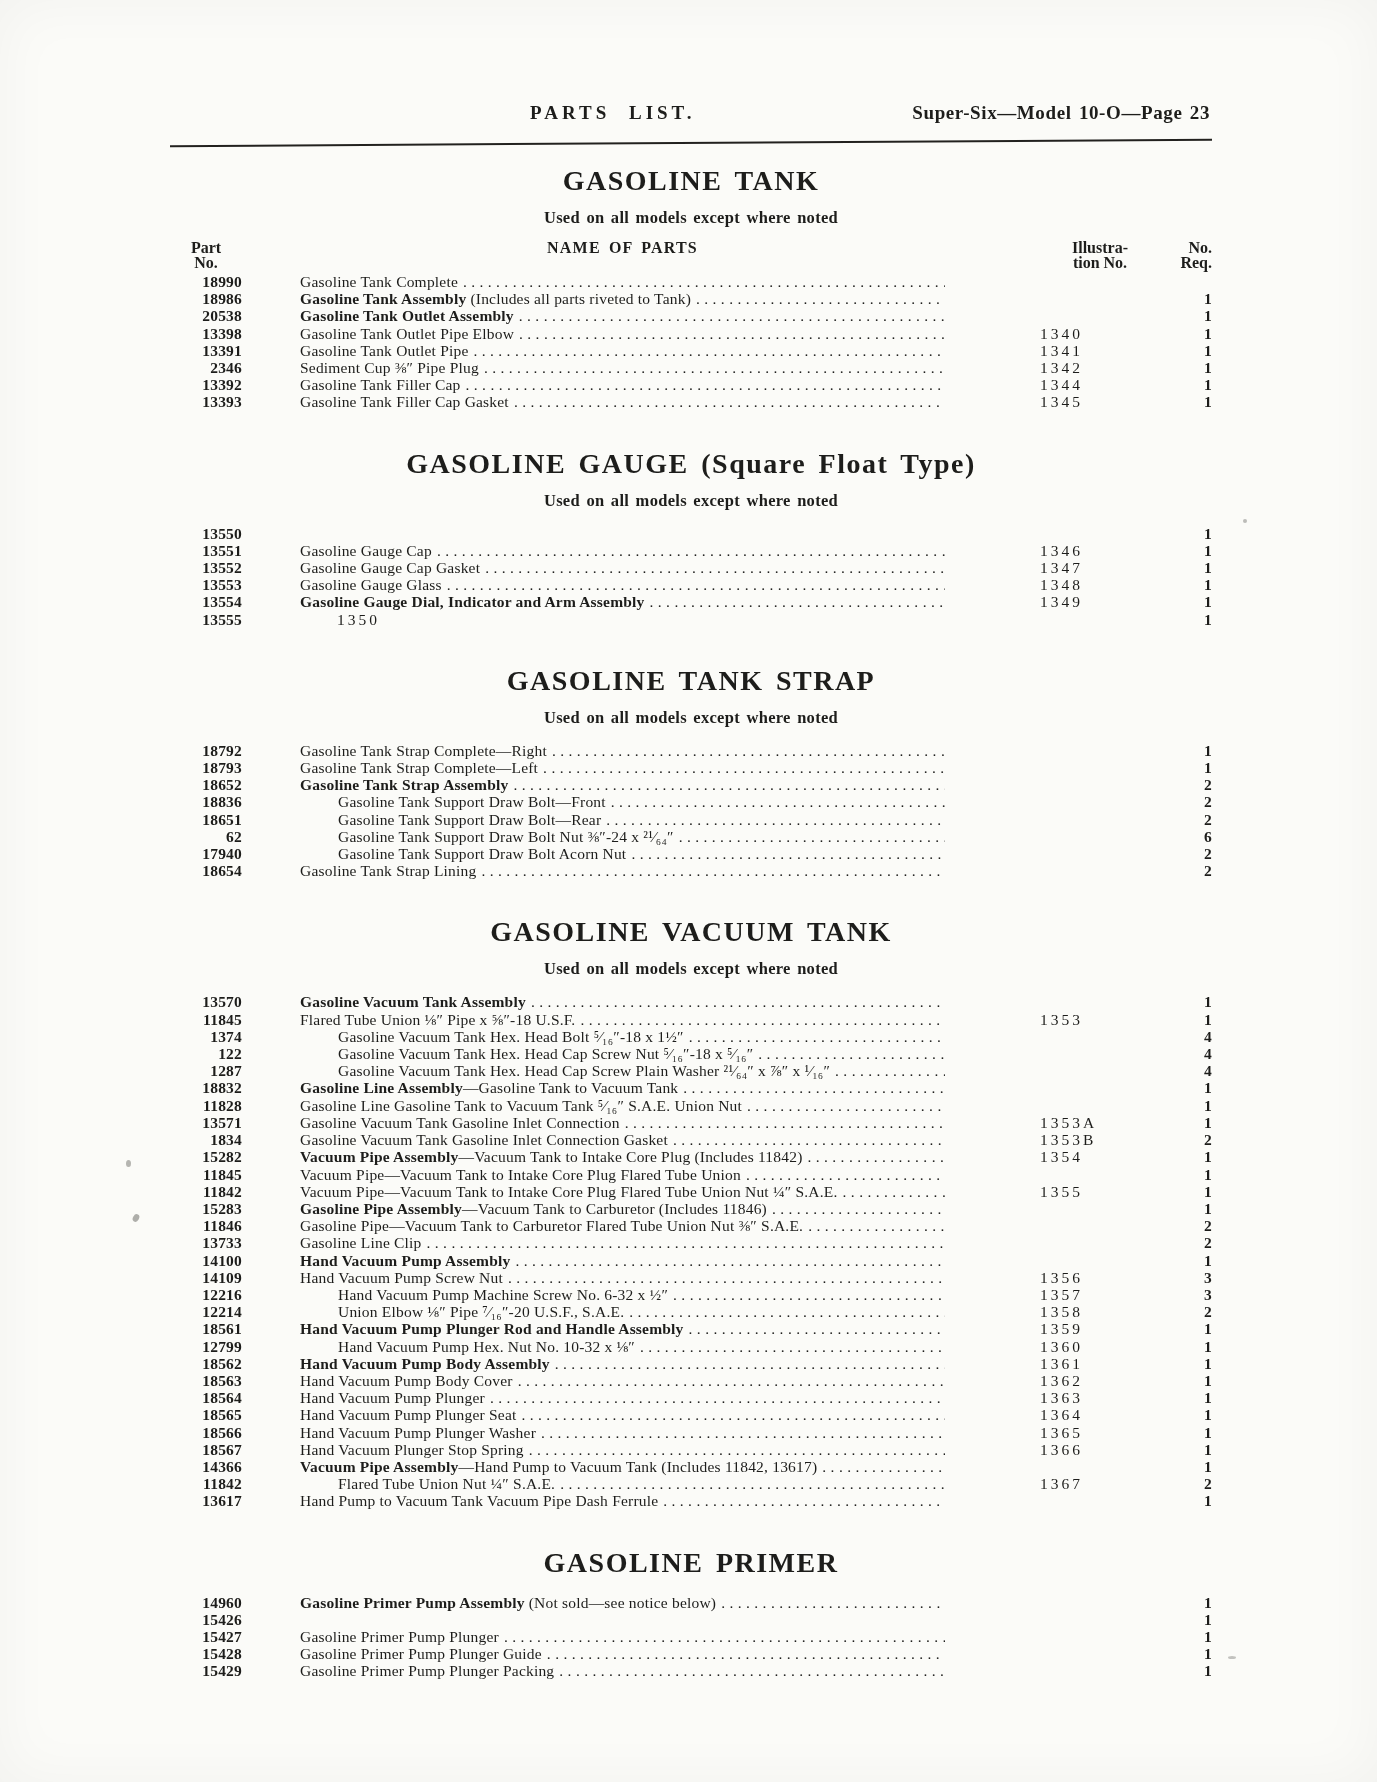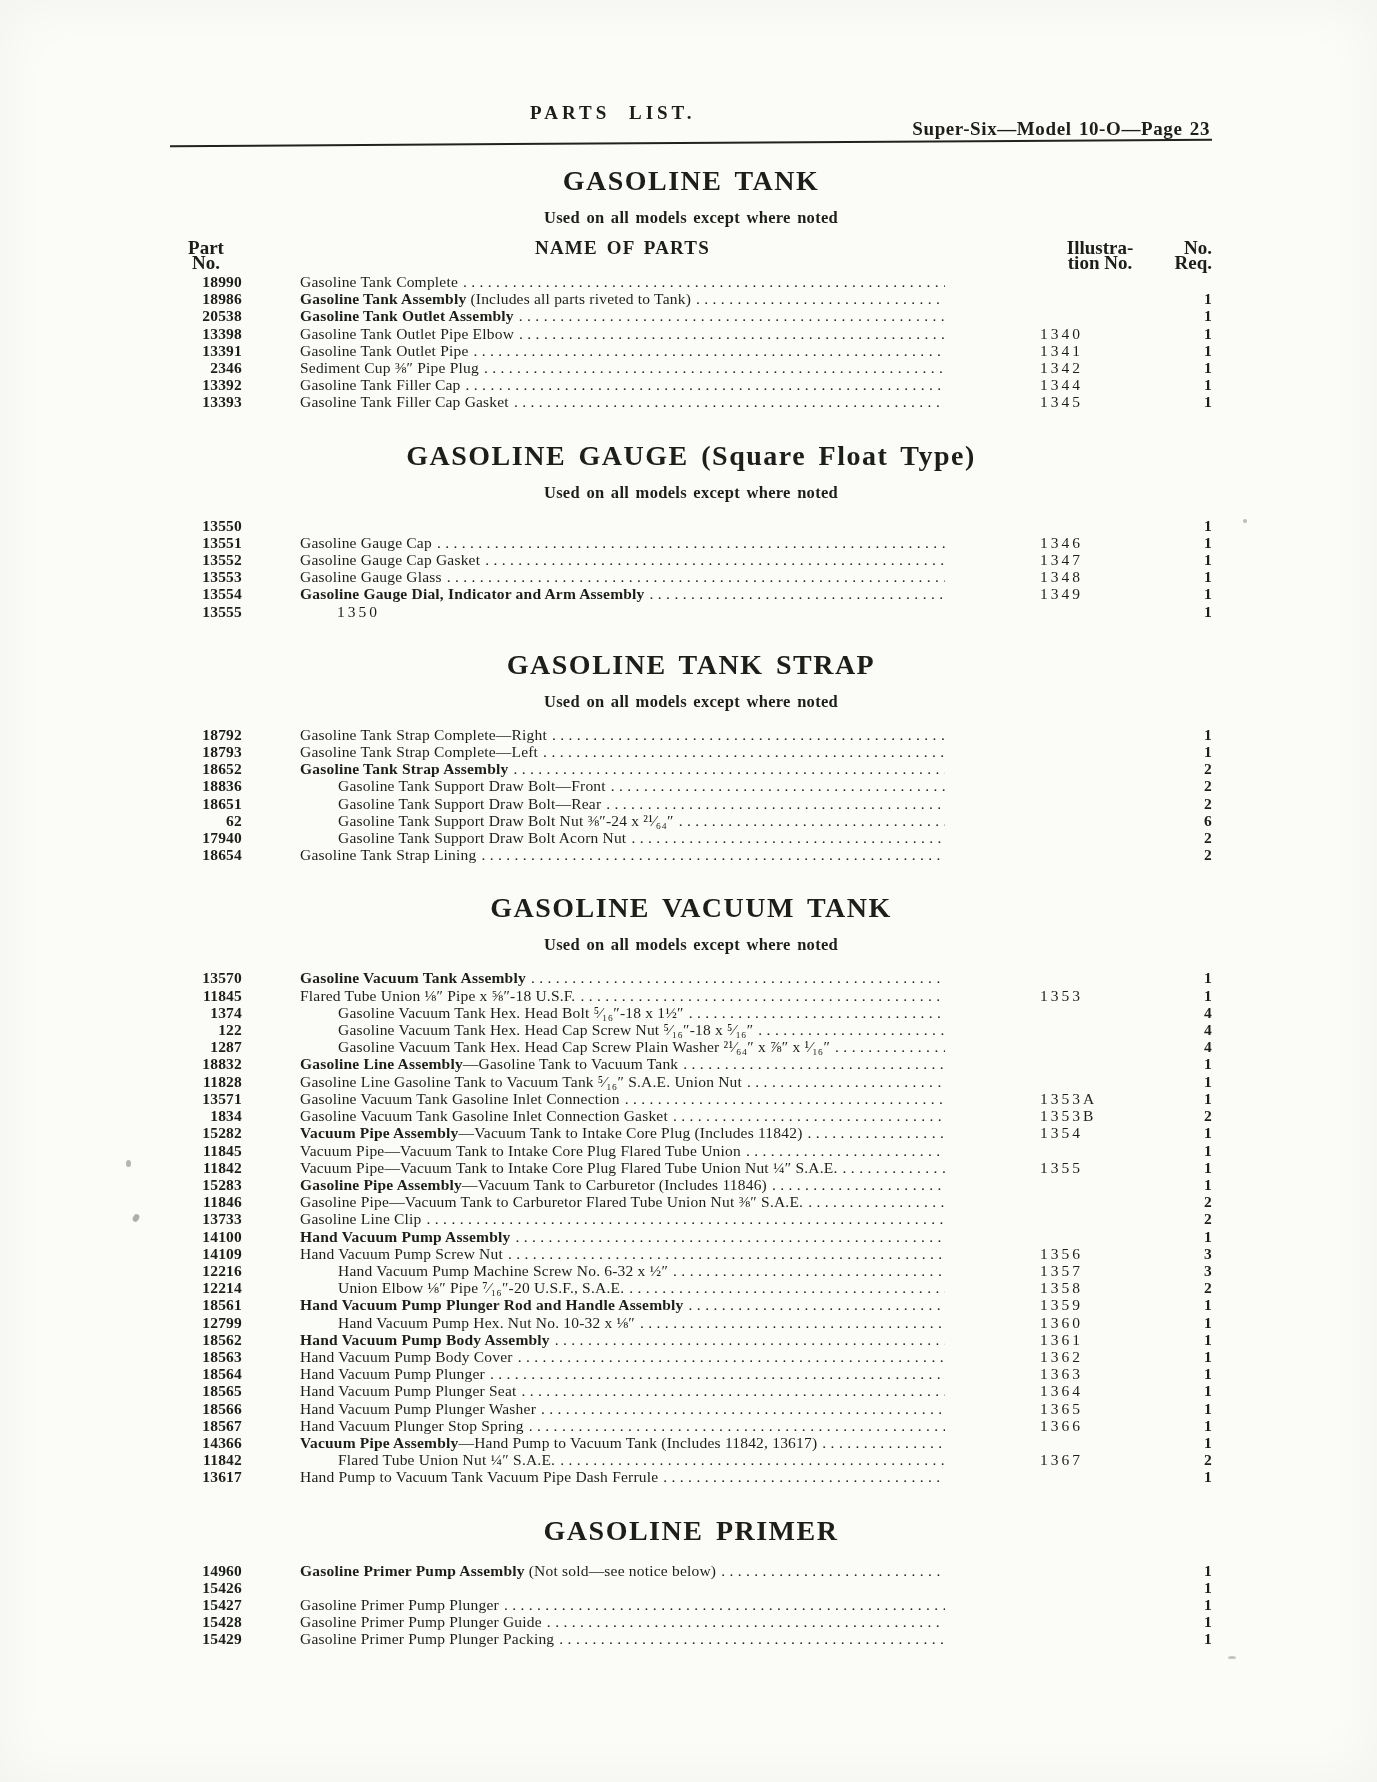--- a/index.html
+++ b/index.html
@@ -14,44 +14,44 @@
   .page{
     box-sizing:border-box;
     width:1377px;height:1782px;
     padding:102px 165px 0 170px;
     position:relative;
     box-shadow:inset 0 0 60px rgba(0,0,0,0.04);
   }
   
   .runhead{position:relative;height:26px;font-size:19px;font-weight:bold;}
   .runhead .lefttitle{position:absolute;left:360px;top:0;letter-spacing:4px;word-spacing:10px;}
-  .runhead .righttitle{position:absolute;right:2px;top:16px;letter-spacing:0.6px;word-spacing:2px;}
+  .runhead .righttitle{position:absolute;right:2px;top:0;letter-spacing:0.6px;word-spacing:2px;}
   .rule{
     margin-top:14px;height:0;
     border-top:2.6px solid #22211f;
     transform:rotate(-0.35deg);
   }
   
-  .section{margin-top:28px;}
+  .section{margin-top:36px;}
   .section:first-child{margin-top:20px;}
   .sec-title{
     margin:0;text-align:center;
     font-size:28px;line-height:34px;font-weight:bold;
     letter-spacing:1.5px;word-spacing:4px;
   }
   .sec-subtitle{
     margin:10px 0 0 0;text-align:center;
     font-size:16.5px;line-height:20px;font-weight:bold;
     letter-spacing:0.3px;word-spacing:2px;
   }
   
   .col-headers{
     display:flex;align-items:flex-start;
     margin-top:12px;
-    font-size:19px;line-height:15px;font-weight:bold;
+    font-size:16px;line-height:15px;font-weight:bold;
   }
   .h-part{flex:0 0 72px;text-align:center;white-space:pre-line;}
   .h-name{flex:0 0 645px;margin-left:58px;text-align:center;letter-spacing:1.2px;word-spacing:3px;}
   .h-illus{flex:0 0 120px;margin-left:95px;text-align:center;white-space:pre-line;}
   .h-req{flex:1 1 auto;text-align:right;white-space:pre-line;}
   
   .rows{margin-top:14px;}
   .col-headers + .rows{margin-top:3px;}
   .row{
     display:flex;align-items:baseline;

